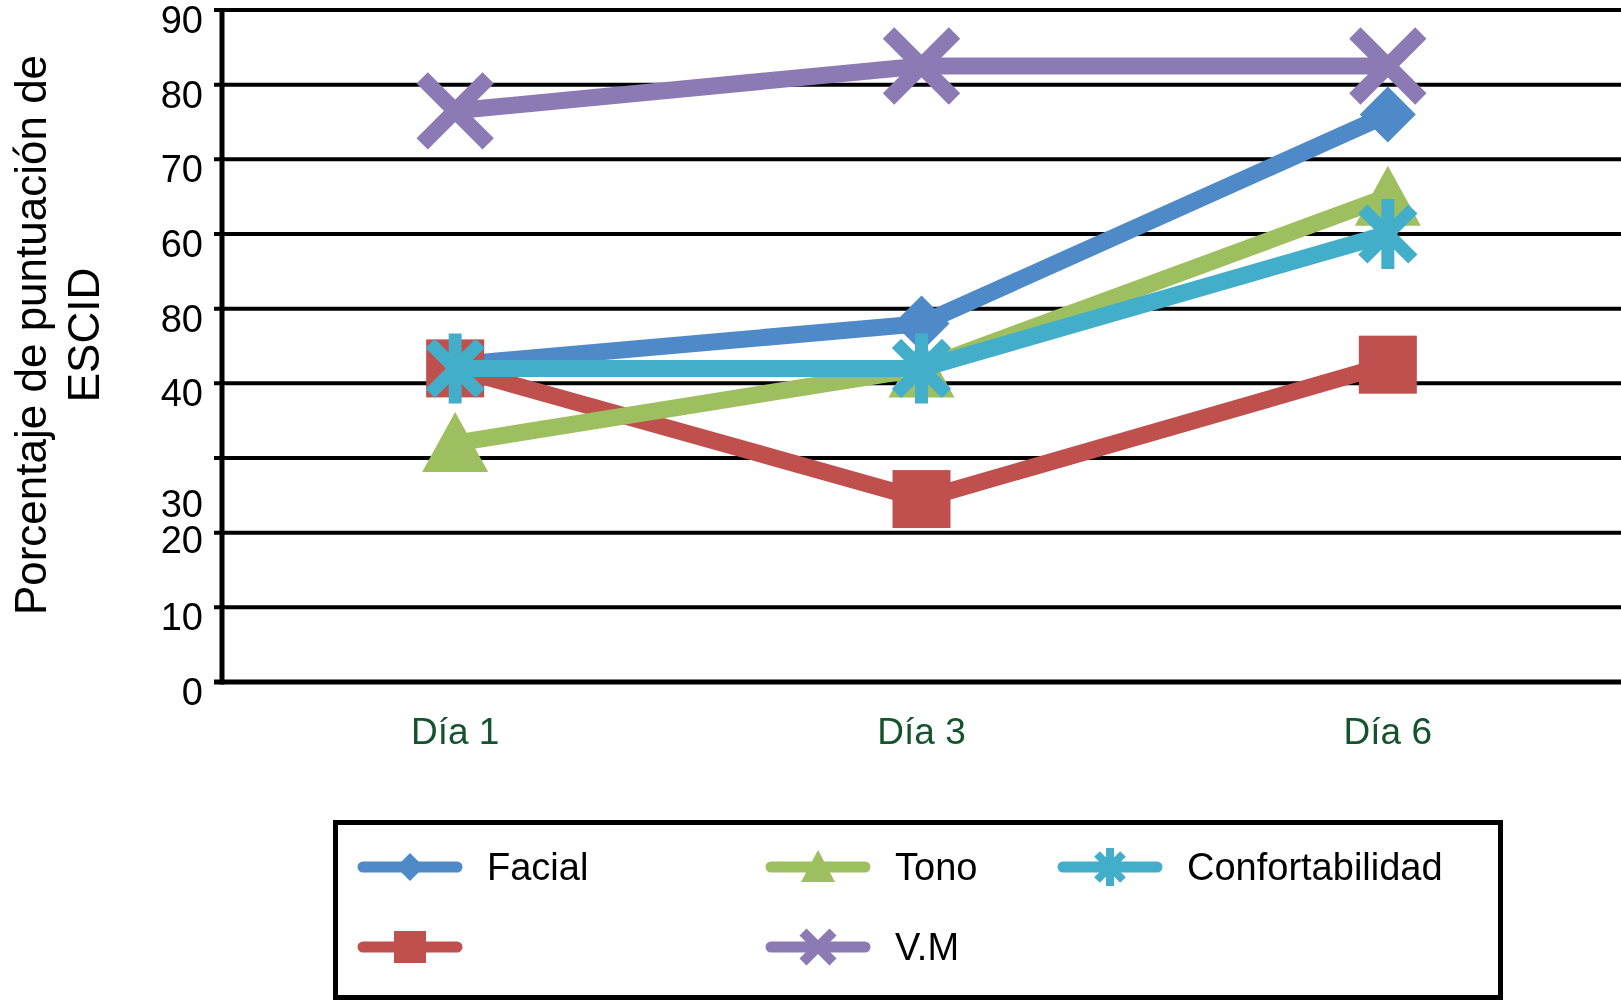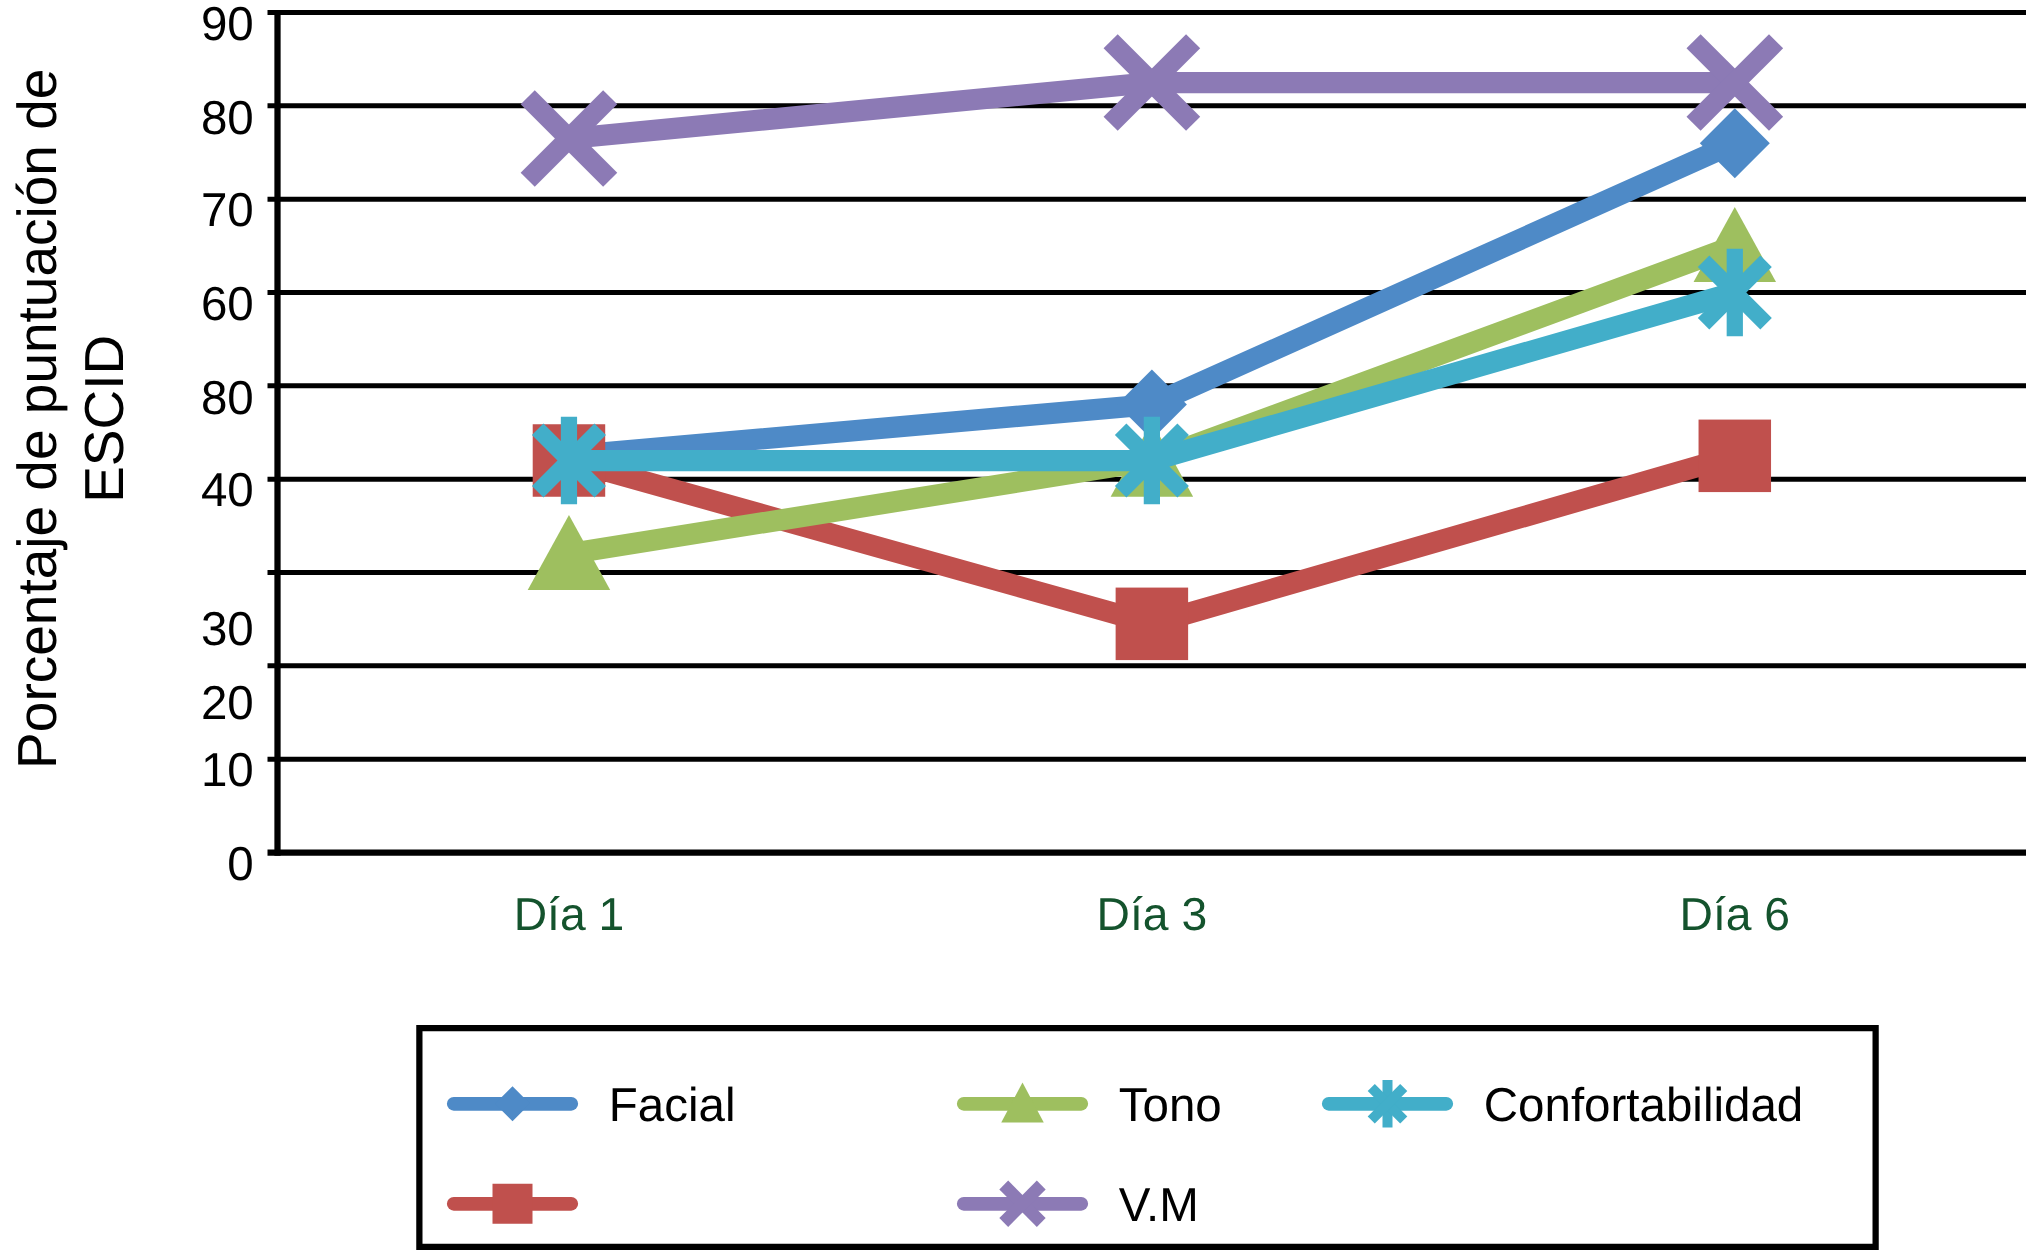--- a/index.html
+++ b/index.html
@@ -11,21 +11,21 @@
          font-size:38px;line-height:48px;color:#000;}
   .xlabel{position:absolute;width:320px;text-align:center;
           font-size:37px;line-height:44px;color:#14532d;}
   #y-axis-title{position:absolute;left:-293px;top:277px;width:700px;height:116px;
                 transform:rotate(-90deg);display:flex;flex-direction:column;
                 justify-content:center;text-align:center;font-size:44px;line-height:53px;}
   #legend-box{position:absolute;left:333px;top:820px;width:1160px;height:170px;
               border:5px solid #000;background:#fff;}
   #legend-items{display:grid;grid-template-columns:408px 292px auto;
                 grid-auto-rows:80px;padding:2px 0 0 19px;}
-  .legend-item{display:flex;align-items:flex-end;}
+  .legend-item{display:flex;align-items:center;}
   .legend-label{margin-left:24px;font-size:38px;white-space:nowrap;}
   .swatch{flex:0 0 auto;}
 </style>
 </head>
 <body>
 
 <div id="figure">
   <svg id="chart-svg" width="1621" height="1005" viewBox="0 0 1621 1005">
       <line x1="214" y1="682" x2="1621" y2="682" stroke="#000000" stroke-width="5"></line>
       <line x1="214" y1="607.3333333333334" x2="1621" y2="607.3333333333334" stroke="#000000" stroke-width="4"></line>
@@ -95,21 +95,21 @@
       <g>
         <line x1="1387.8333333333333" y1="199" x2="1387.8333333333333" y2="269" stroke="#42AEC9" stroke-width="13"></line>
         <line x1="1362.8333333333333" y1="209" x2="1412.8333333333333" y2="259" stroke="#42AEC9" stroke-width="13"></line>
         <line x1="1362.8333333333333" y1="259" x2="1412.8333333333333" y2="209" stroke="#42AEC9" stroke-width="13"></line>
       </g>
     </svg>
 
   <div id="y-tick-labels">
       <div class="ytick" style="top: 668px;">0</div>
       <div class="ytick" style="top: 593.333px;">10</div>
-      <div class="ytick" style="top: 539px;">20</div>
+      <div class="ytick" style="top: 516px;">20</div>
       <div class="ytick" style="top: 444px; margin-top: 36px;">30</div>
       <div class="ytick" style="top: 369.333px;">40</div>
       <div class="ytick" style="top: 294.667px;">80</div>
       <div class="ytick" style="top: 220px;">60</div>
       <div class="ytick" style="top: 145.333px;">70</div>
       <div class="ytick" style="top: 70.6667px;">80</div>
       <div class="ytick" style="top: -4px;">90</div>
     </div>
   <div id="x-labels">
       <div class="xlabel" style="left: 295.167px; top: 710px;">Día 1</div>

